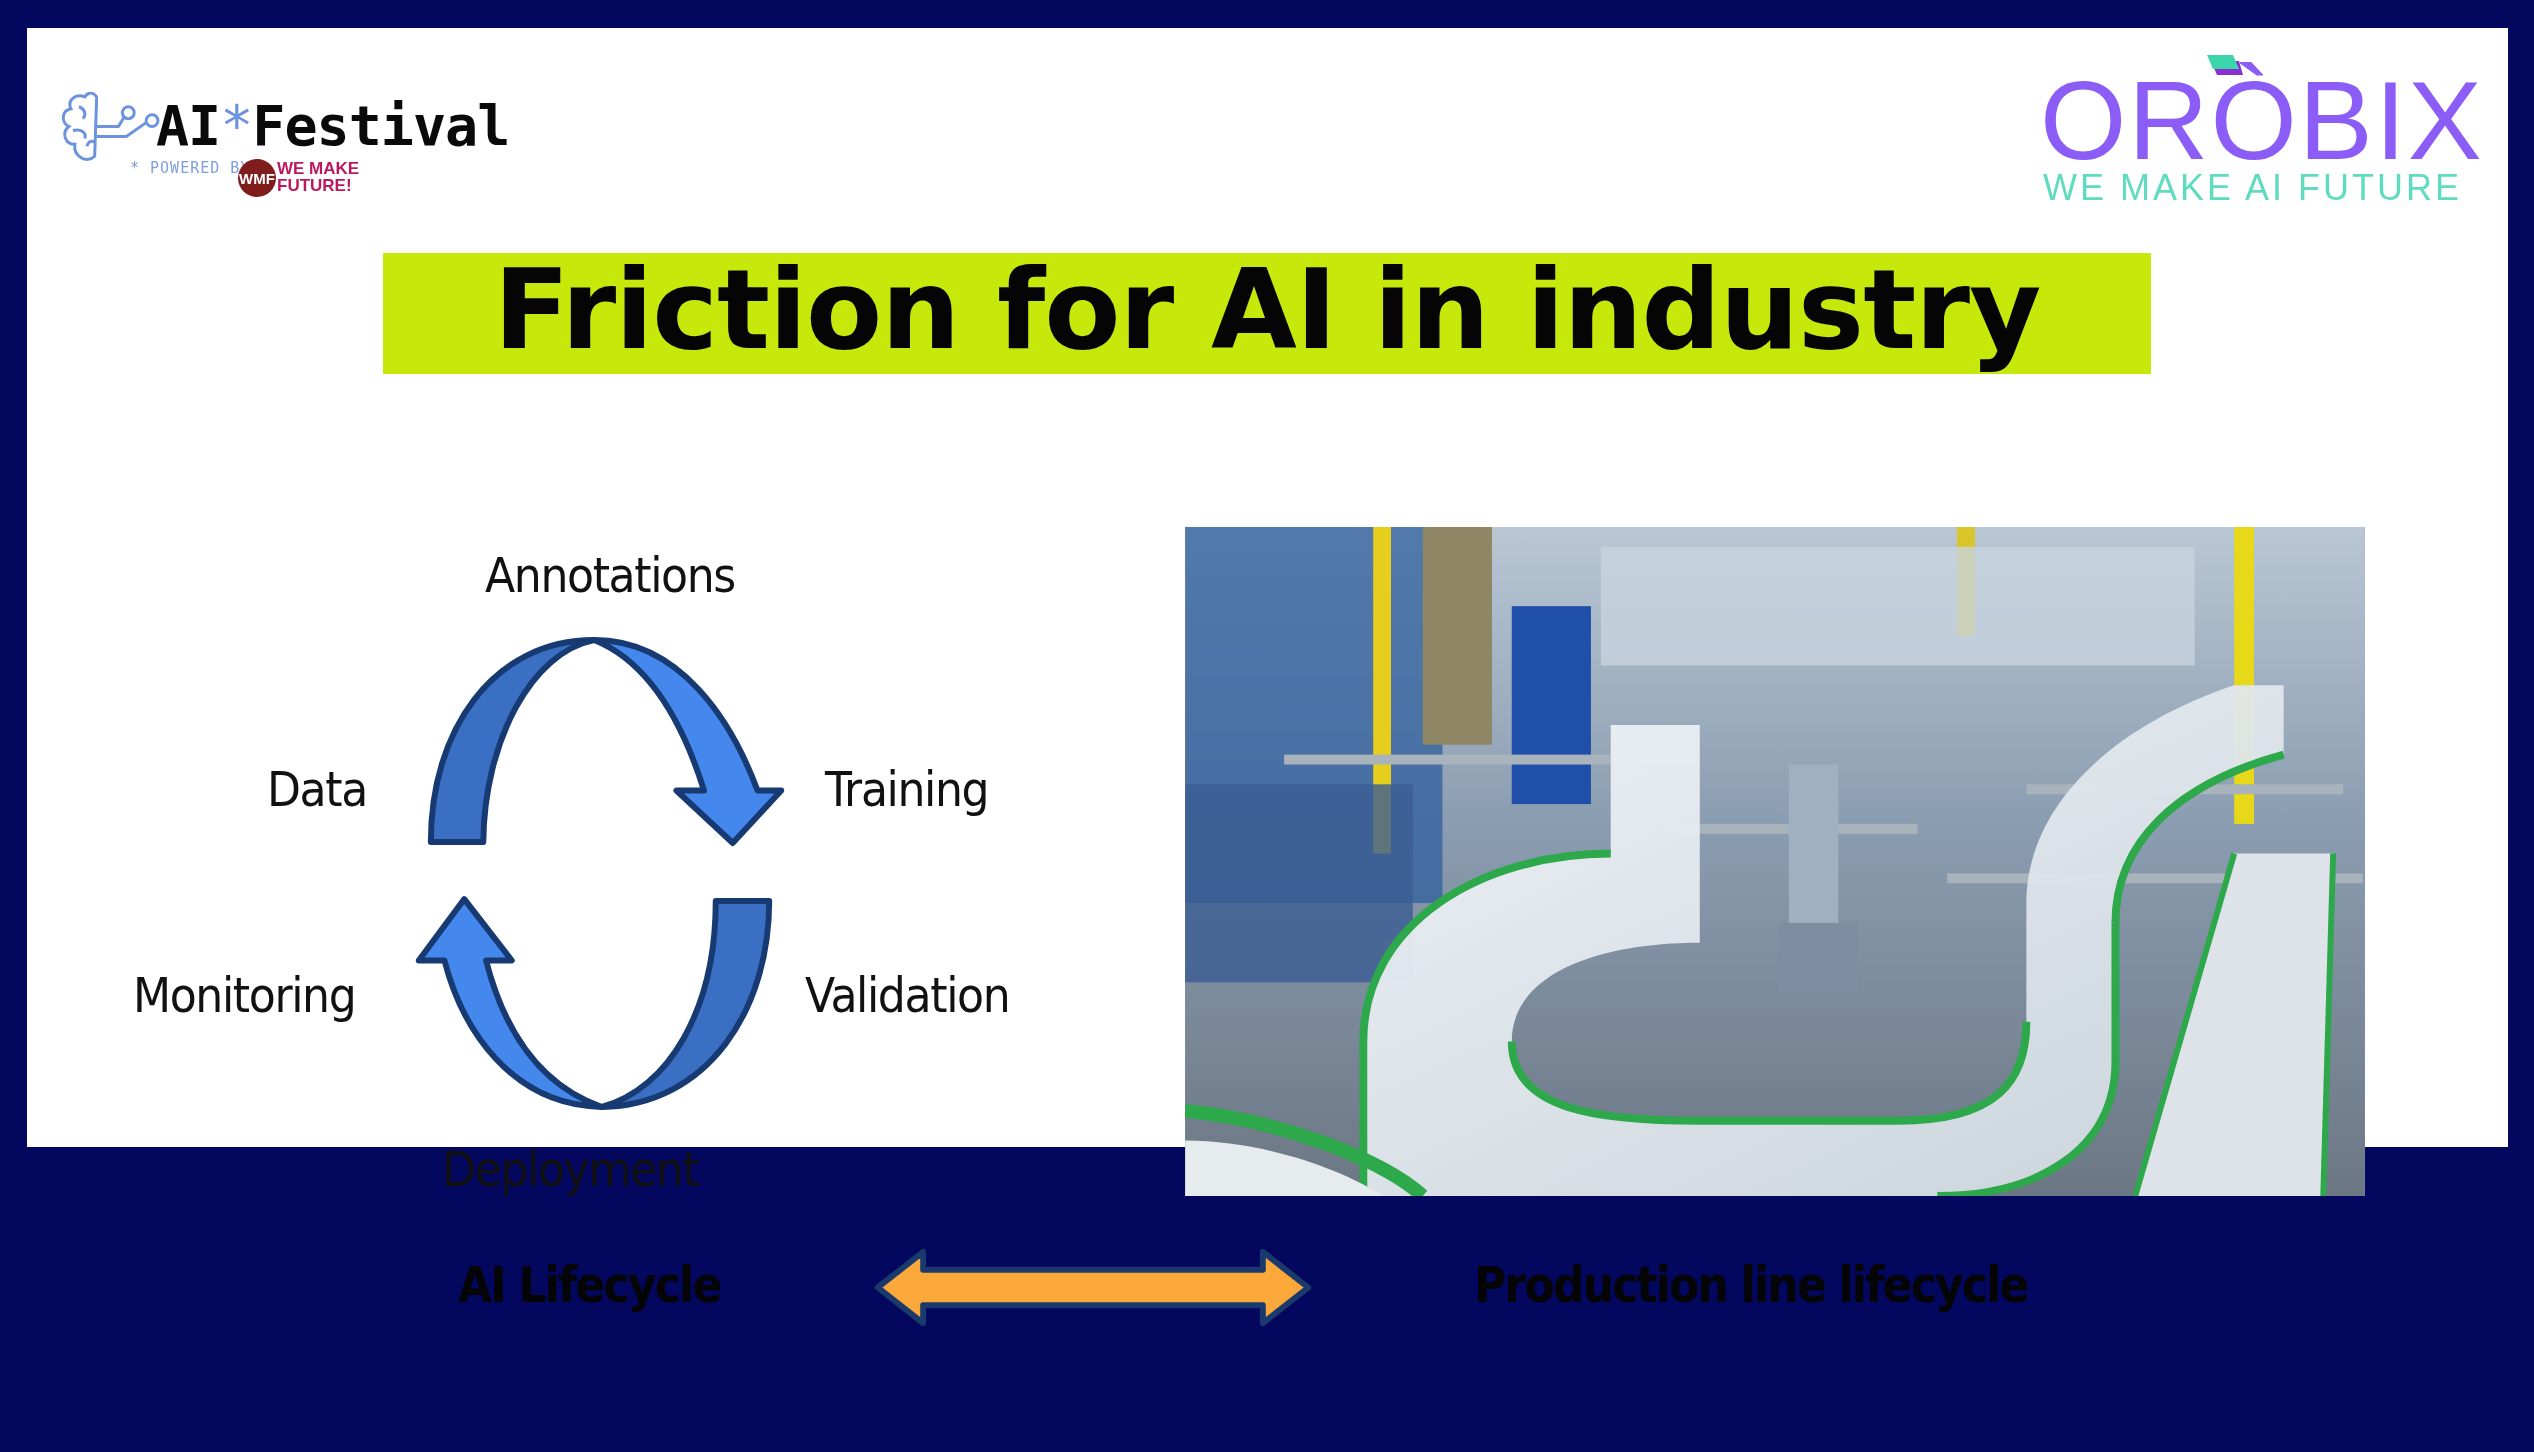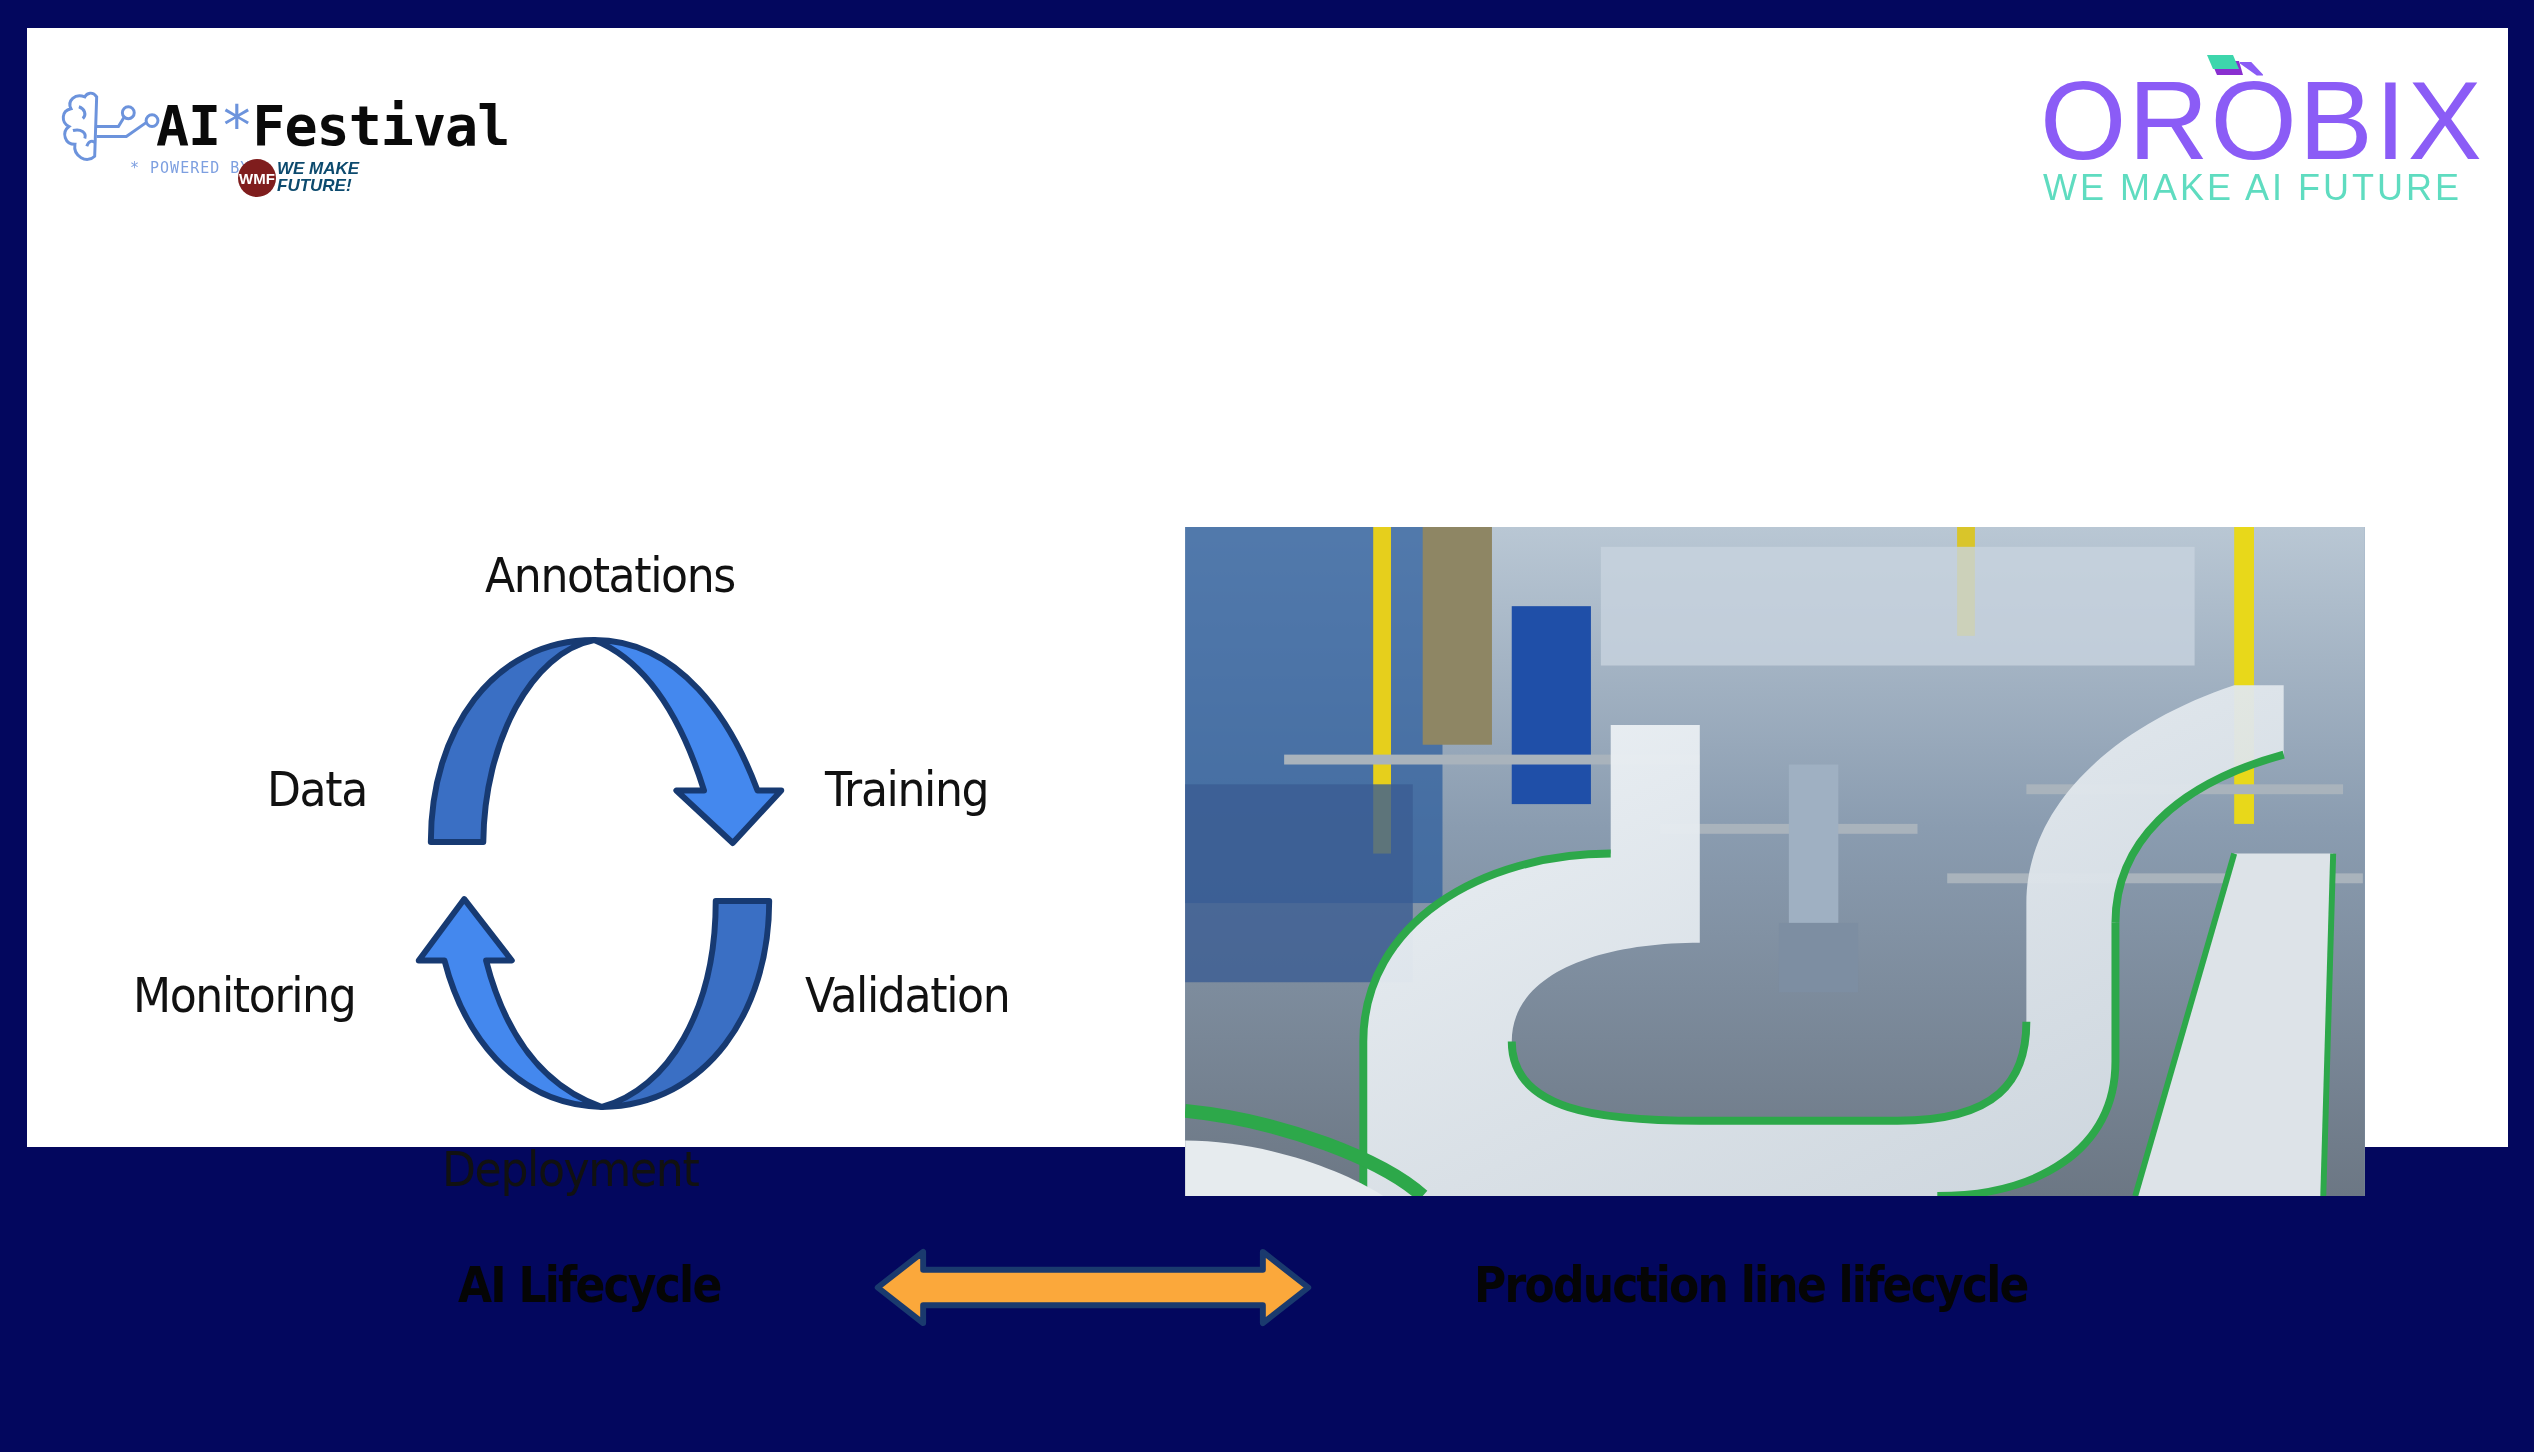--- a/index.html
+++ b/index.html
@@ -4,21 +4,21 @@
 <style>
   html, body { margin:0; padding:0; }
   body { width:2534px; height:1452px; background:#03075e; position:relative; overflow:hidden; font-family:"DejaVu Sans", sans-serif; }
   .slide { position:absolute; left:27px; top:28px; width:2481px; height:1119px; background:#ffffff; }
   .abs { position:absolute; }
   
   .aif-title { position:absolute; left:129px; top:71px; font-family:"DejaVu Sans Mono", monospace; font-weight:bold; font-size:55px; color:#0a0a0a; letter-spacing:-1px; white-space:nowrap; line-height:1; }
   .aif-title .star { color:#6c93dc; font-weight:normal; }
   .aif-powered { position:absolute; left:103px; top:131px; font-family:"DejaVu Sans Mono", monospace; font-size:15px; color:#7d9fe0; letter-spacing:1px; white-space:nowrap; }
   .wmf-circle { position:absolute; left:211px; top:131px; width:38px; height:38px; border-radius:50%; background:#7f1d1d; color:#fff; font-family:"Liberation Sans", sans-serif; font-weight:bold; font-size:15px; display:flex; align-items:center; justify-content:center; }
-  .wmf-text { position:absolute; left:250px; top:132px; font-family:"Liberation Sans", sans-serif; font-size:17px; line-height:17px; color:#0c4a6e; white-space:pre;font-style:italic; }
+  .wmf-text { position:absolute; left:250px; top:132px; font-family:"Liberation Sans", sans-serif; font-size:17px; line-height:17px; color:#be185d; white-space:pre; }
   .wmf-text b { font-weight:bold; }
   
   .orobix { position:absolute; left:2013px; top:38px; font-family:"Liberation Sans", sans-serif; font-size:111px; line-height:1; color:#8b5cf6; letter-spacing:2px; white-space:nowrap; }
   .orobix-accent { position:absolute; left:2178px; top:25px; }
   .orobix-tag { position:absolute; left:2016px; top:139px; font-family:"Liberation Sans", sans-serif; font-size:36px; color:#5fdcc0; letter-spacing:3px; white-space:nowrap; font-weight:normal; }
   
   .banner { position:absolute; left:356px; top:225px; width:1768px; height:121px; background:#c6e80a; display:flex; align-items:center; justify-content:center; }
   .banner-title { font-family:"DejaVu Sans", sans-serif; font-weight:bold; font-size:111px; color:#050505; white-space:nowrap; letter-spacing:-1px; line-height:1; margin-top:-8px; }
   
   .lbl { position:absolute; font-family:"DejaVu Sans", sans-serif; font-size:48px; color:#111; white-space:nowrap; line-height:1; letter-spacing:-1.5px; transform:scaleX(0.92); transform-origin:left center; }
@@ -54,20 +54,23 @@
 
   <div>
     <svg class="orobix-accent" width="40" height="24" viewBox="0 0 40 24">
       <polygon points="6,8 34,8 38,22 12,22" fill="#8a2fd0"></polygon>
       <polygon points="2,2 28,2 34,16 8,16" fill="#3dd6ac"></polygon>
     </svg>
     <div class="orobix">ORÒBIX</div>
     <div class="orobix-tag">WE MAKE AI FUTURE</div>
   </div>
 
+  <div class="banner">
+    <div class="banner-title">Friction for AI in industry</div>
+  </div>
 
   <div>
     <div class="lbl" style="left:458px;top:523px;">Annotations</div>
     <div class="lbl" style="left:240px;top:737px;">Data</div>
     <div class="lbl" style="left:798px;top:737px;">Training</div>
     <div class="lbl" style="left:106px;top:943px;">Monitoring</div>
     <div class="lbl" style="left:778px;top:943px;">Validation</div>
     <div class="lbl" style="left:415px;top:1117px;">Deployment</div>
 
     <svg class="abs" style="left:386px;top:604px;" width="396" height="228" viewBox="0 0 400 230">

